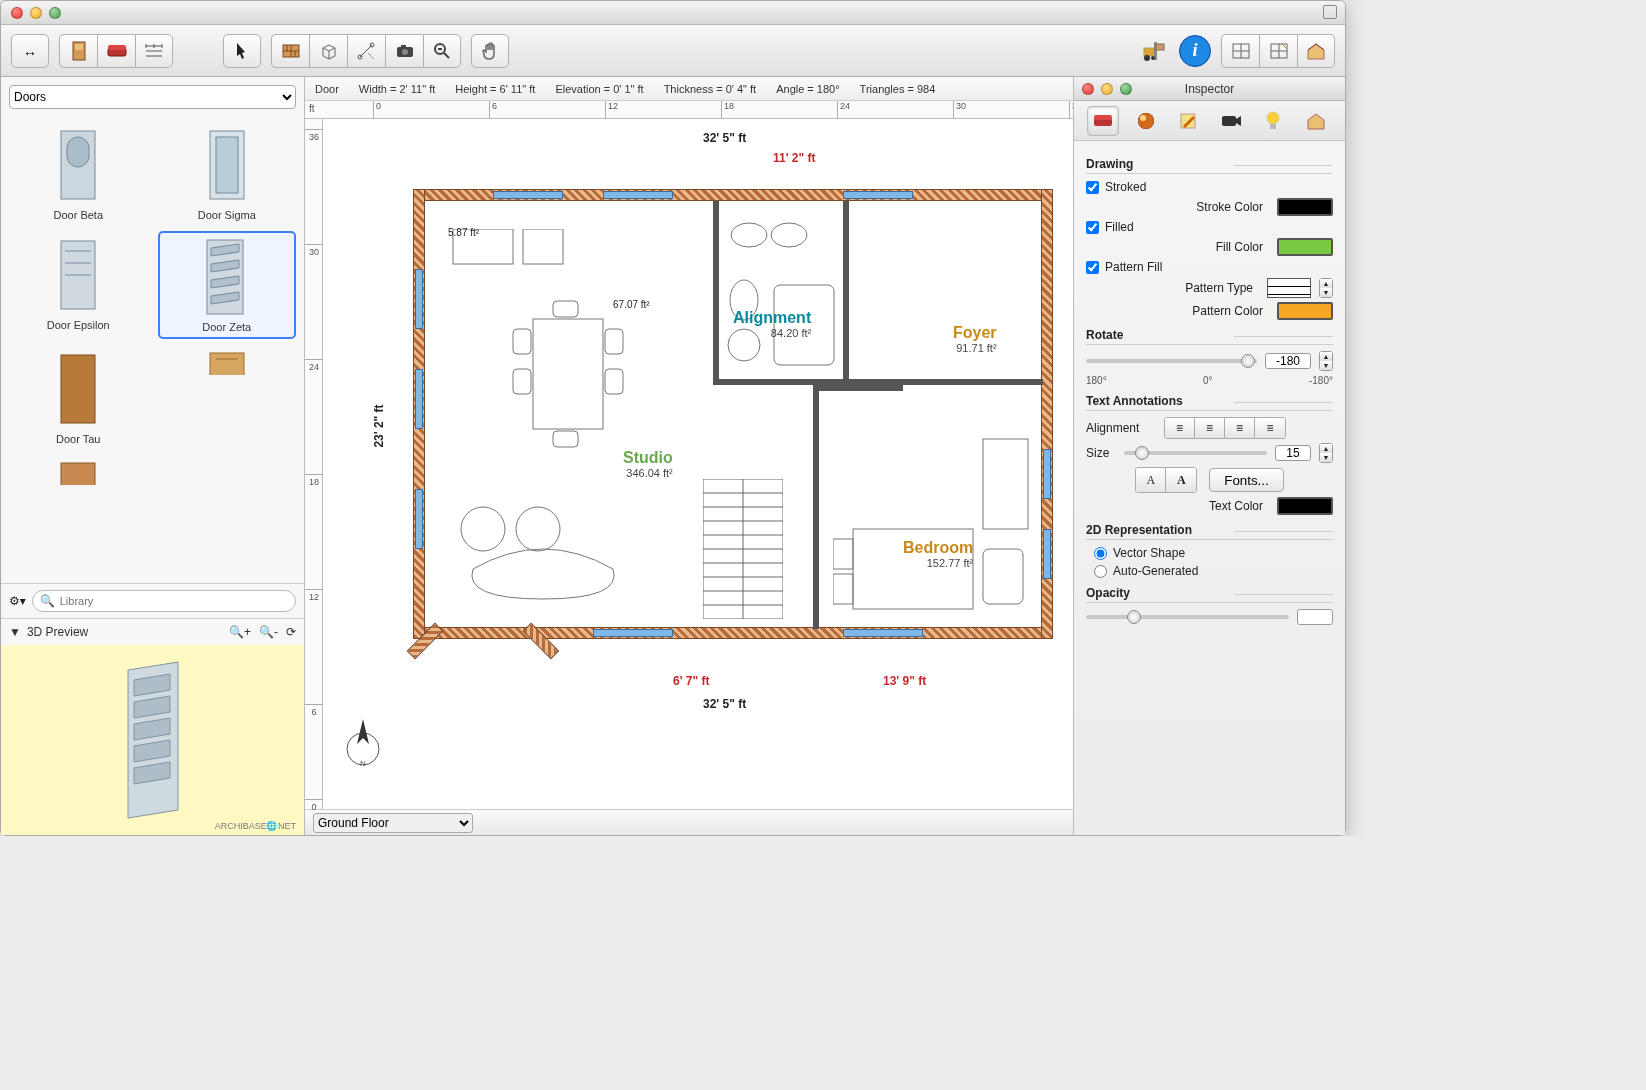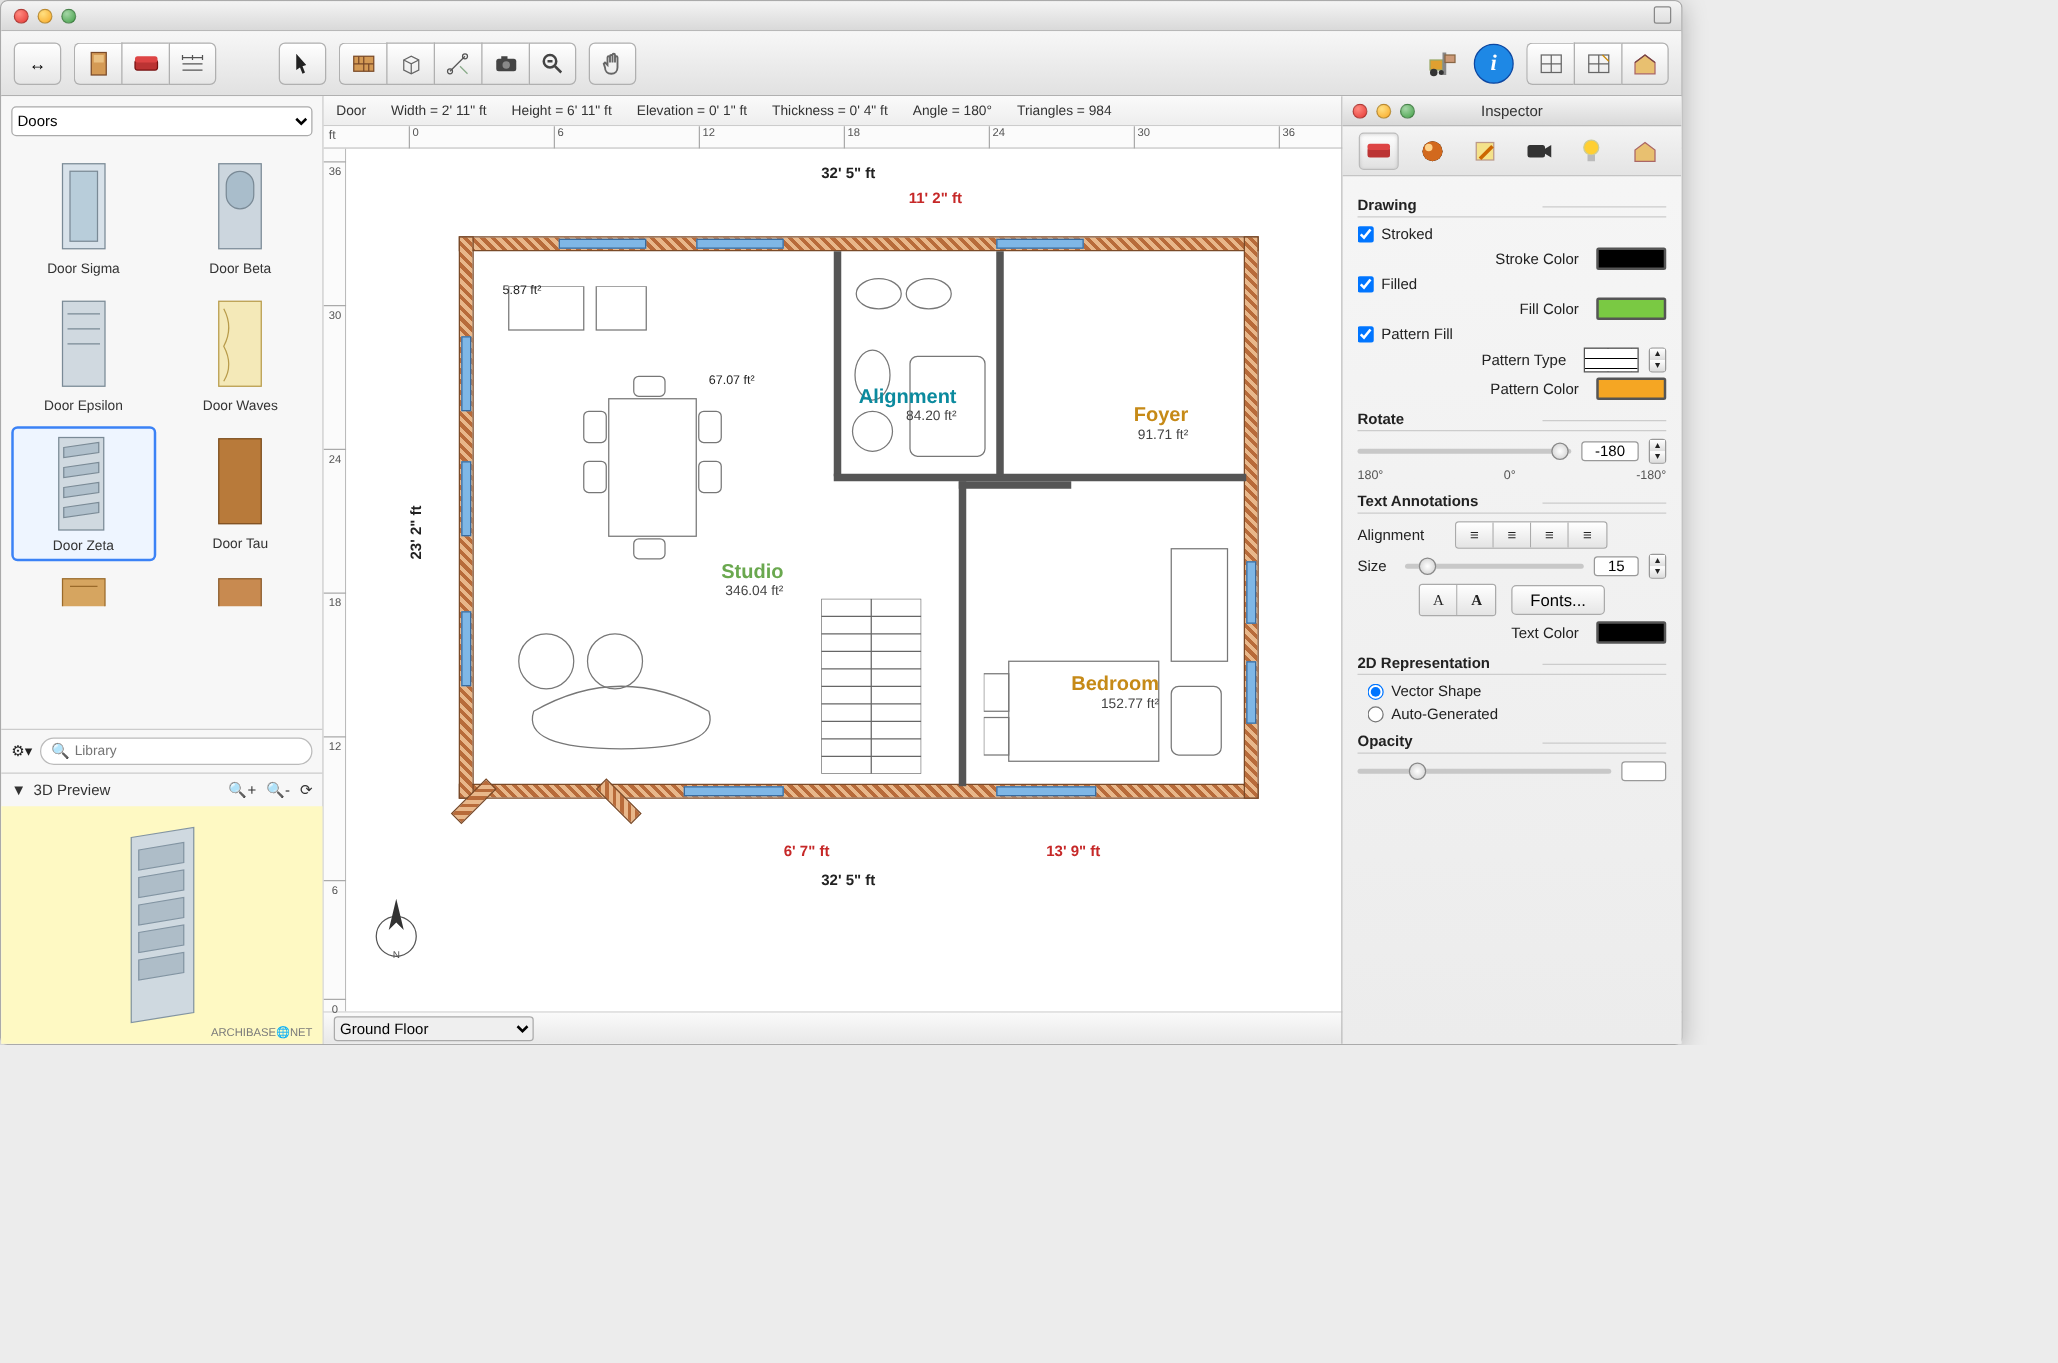--- a/index.html
+++ b/index.html
@@ -17,21 +17,21 @@
 .tb-btn, .tb-group .seg { height:34px; min-width:38px; border:1px solid #b0b0b0; border-radius:5px; background:linear-gradient(#fff,#e6e6e6); display:inline-flex; align-items:center; justify-content:center; font-size:14px; cursor:pointer; box-shadow:0 1px 0 rgba(255,255,255,.6) inset; }
 .tb-group { display:flex; }
 .tb-group .seg { border-radius:0; border-right:none; }
 .tb-group .seg:first-child { border-radius:5px 0 0 5px; }
 .tb-group .seg:last-child { border-radius:0 5px 5px 0; border-right:1px solid #b0b0b0; }
 .sp { flex:1; }
 .round-icon { width:32px; height:32px; border-radius:50%; display:flex; align-items:center; justify-content:center; font-size:18px; }
 .info-i { background:#1e88e5; color:#fff; font-weight:bold; font-style:italic; font-family:Georgia,serif; border:1px solid #0d47a1; }
 
 .body { position:absolute; top:76px; bottom:0; left:0; right:0; display:flex; }
-.sidebar { width:258px; background:#f7f7f7; border-right:1px solid #bbb; display:flex; flex-direction:column; }
+.sidebar { width:304px; background:#f7f7f7; border-right:1px solid #bbb; display:flex; flex-direction:column; }
 .cat-sel { margin:8px; }
 .cat-sel select { width:100%; height:24px; font-size:12px; border-radius:4px; border:1px solid #aaa; background:#fff; }
 .lib-grid { flex:1; overflow:hidden; padding:4px 8px; display:grid; grid-template-columns:1fr 1fr; gap:6px 10px; align-content:start; }
 .lib-item { display:flex; flex-direction:column; align-items:center; gap:4px; padding:4px; border-radius:5px; cursor:pointer; }
 .lib-item.sel { border:2px solid #3b82f6; background:#eef5ff; }
 .lib-thumb { width:70px; height:80px; display:flex; align-items:center; justify-content:center; }
 .lib-label { font-size:11px; color:#333; text-align:center; }
 .lib-footer { border-top:1px solid #ccc; padding:6px 8px; display:flex; align-items:center; gap:6px; }
 .search { flex:1; display:flex; align-items:center; border:1px solid #bbb; border-radius:12px; background:#fff; height:22px; padding:0 8px; gap:4px; color:#888; }
 .search input { border:none; outline:none; flex:1; font-size:11px; background:transparent; }
@@ -219,54 +219,45 @@
     <div class="sidebar">
       <div class="cat-sel">
         <select>
           <option>Doors</option>
         </select>
       </div>
       <div class="lib-grid">
         <div class="lib-item">
           <div class="lib-thumb">
               <svg width="50" height="76">
-                <rect x="8" y="4" width="34" height="68" fill="#d8e2ea" stroke="#7a8a96"></rect>
-                <rect x="14" y="10" width="22" height="56" fill="#b8cdda" stroke="#7a8a96"></rect>
-              </svg>
-            </div>
-          <div class="lib-label">Door Sigma</div>
+                <rect x="8" y="4" width="34" height="68" fill="#ccd6de" stroke="#7a8a96"></rect>
+                <rect x="14" y="10" width="22" height="30" rx="11" fill="#a9bdcb" stroke="#7a8a96"></rect>
+              </svg>
+            </div>
+          <div class="lib-label">Door Beta</div>
         </div>
         <div class="lib-item">
           <div class="lib-thumb">
               <svg width="50" height="76">
-                <rect x="8" y="4" width="34" height="68" fill="#ccd6de" stroke="#7a8a96"></rect>
-                <rect x="14" y="10" width="22" height="30" rx="11" fill="#a9bdcb" stroke="#7a8a96"></rect>
-              </svg>
-            </div>
-          <div class="lib-label">Door Beta</div>
+                <rect x="8" y="4" width="34" height="68" fill="#d8e2ea" stroke="#7a8a96"></rect>
+                <rect x="14" y="10" width="22" height="56" fill="#b8cdda" stroke="#7a8a96"></rect>
+              </svg>
+            </div>
+          <div class="lib-label">Door Sigma</div>
         </div>
         <div class="lib-item">
           <div class="lib-thumb">
               <svg width="50" height="76">
                 <rect x="8" y="4" width="34" height="68" fill="#d0d9e0" stroke="#7a8a96"></rect>
                 <line x1="12" y1="14" x2="38" y2="14" stroke="#7a8a96"></line>
                 <line x1="12" y1="26" x2="38" y2="26" stroke="#7a8a96"></line>
                 <line x1="12" y1="38" x2="38" y2="38" stroke="#7a8a96"></line>
               </svg>
             </div>
           <div class="lib-label">Door Epsilon</div>
-        </div>
-        <div class="lib-item">
-          <div class="lib-thumb">
-              <svg width="50" height="76">
-                <rect x="8" y="4" width="34" height="68" fill="#f4e9b8" stroke="#b89b4a"></rect>
-                <path d="M12 10q8 15 0 30q8 15 0 28" fill="none" stroke="#b89b4a"></path>
-              </svg>
-            </div>
-          <div class="lib-label">Door Waves</div>
         </div>
         <div class="lib-item sel">
           <div class="lib-thumb">
               <svg width="60" height="82">
                 <rect x="10" y="4" width="36" height="74" fill="#d0d9e0" stroke="#7a8a96"></rect>
                 <path d="M14 12l28 -4v8l-28 4z M14 28l28 -4v8l-28 4z M14 44l28 -4v8l-28 4z M14 60l28 -4v8l-28 4z" fill="#b0c0cc" stroke="#7a8a96"></path>
               </svg>
             </div>
           <div class="lib-label">Door Zeta</div>
         </div>

